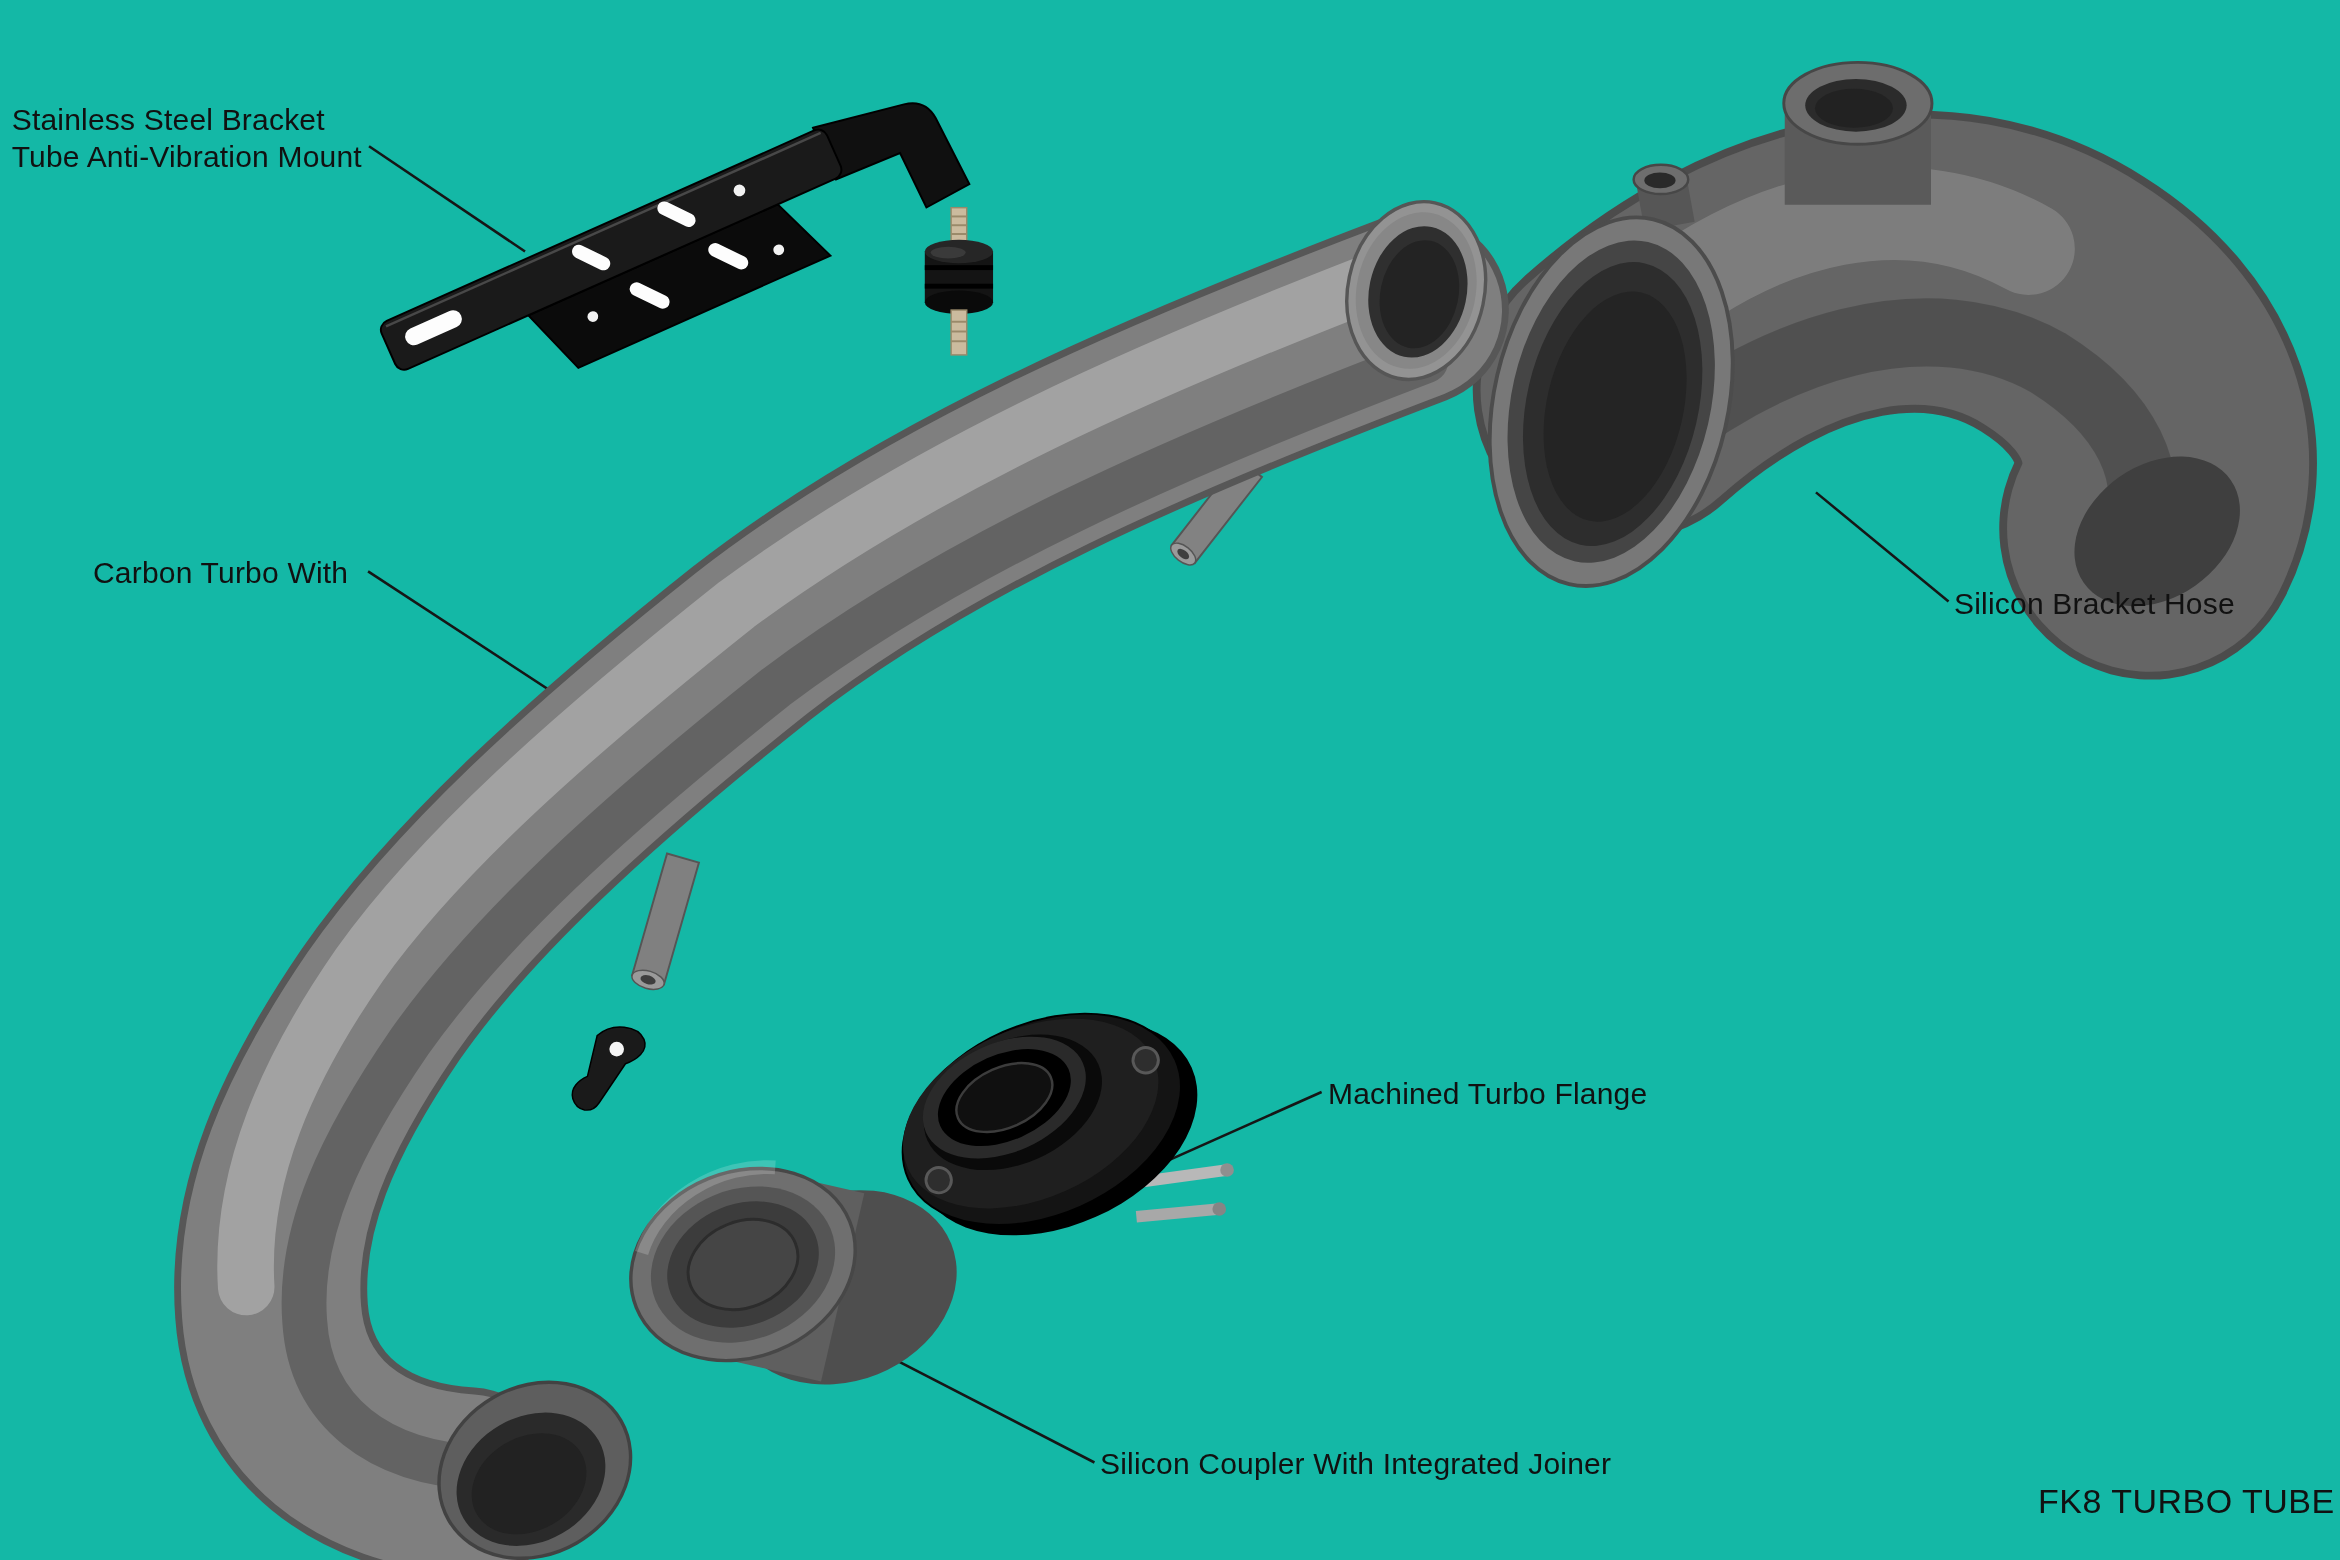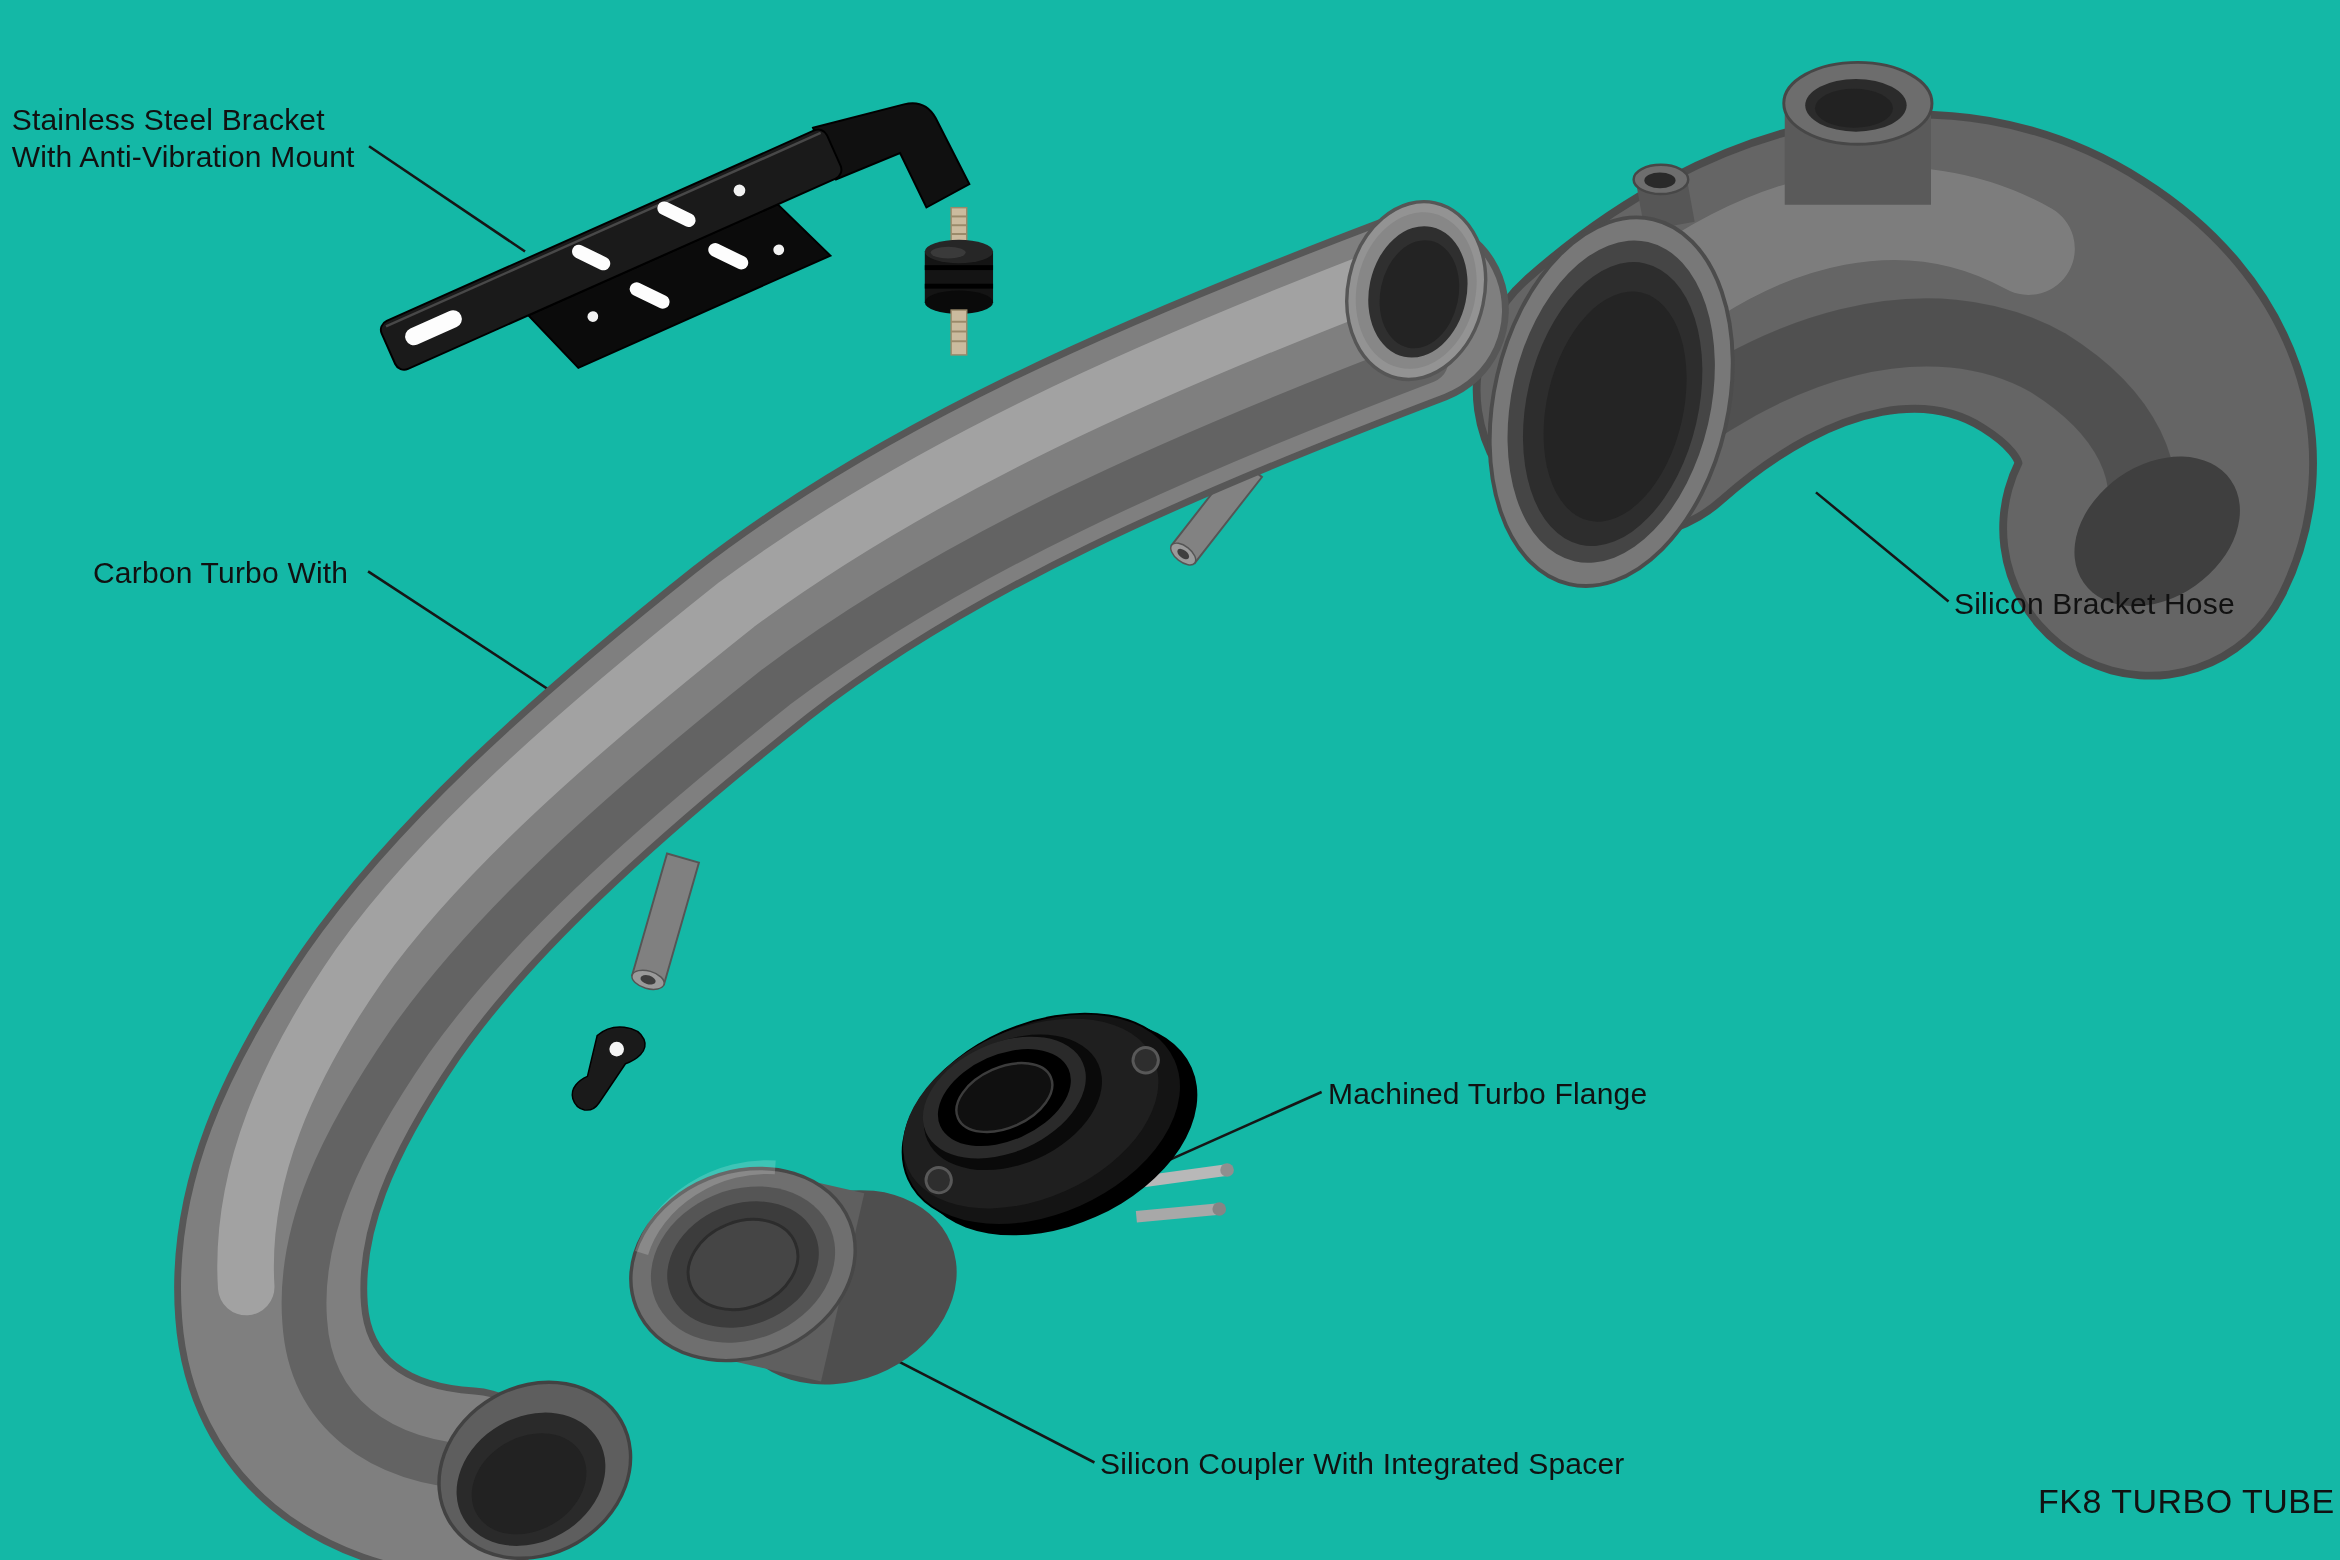--- a/index.html
+++ b/index.html
@@ -175,27 +175,27 @@
         <ellipse cx="-26" cy="-36" rx="52" ry="31" fill="#101010" stroke="#3c3c3c" stroke-width="2.5"></ellipse>
 
         <circle cx="-122" cy="14" r="13" fill="#2e2e2e" stroke="#585858" stroke-width="3"></circle>
         <circle cx="122" cy="-12" r="13" fill="#2e2e2e" stroke="#585858" stroke-width="3"></circle>
       </g>
     </g>
   </svg>
 
   <div class="callout" style="left:11.7px; top:101px;">
     <div>Stainless Steel Bracket</div>
-    <div>With Anti-Vibration Mount</div>
+    <div>Tube Anti-Vibration Mount</div>
   </div>
 
   <div class="callout" style="left:93px; top:554px;">Carbon Turbo With</div>
 
   <div class="callout" style="left:1954px; top:585px;">Silicon Bracket Hose</div>
 
   <div class="callout" style="left:1328px; top:1075px;text-align:center;">Machined Turbo Flange</div>
 
-  <div class="callout" style="left:1100px; top:1445px;">Silicon Coupler With Integrated Spacer</div>
+  <div class="callout" style="left:1100px; top:1445px;">Silicon Coupler With Integrated Joiner</div>
 
   <div class="title-label" style="left:2038px; top:1482px;text-align:right;">FK8 TURBO TUBE</div>
 
 </div>
 
 
 </body></html>

